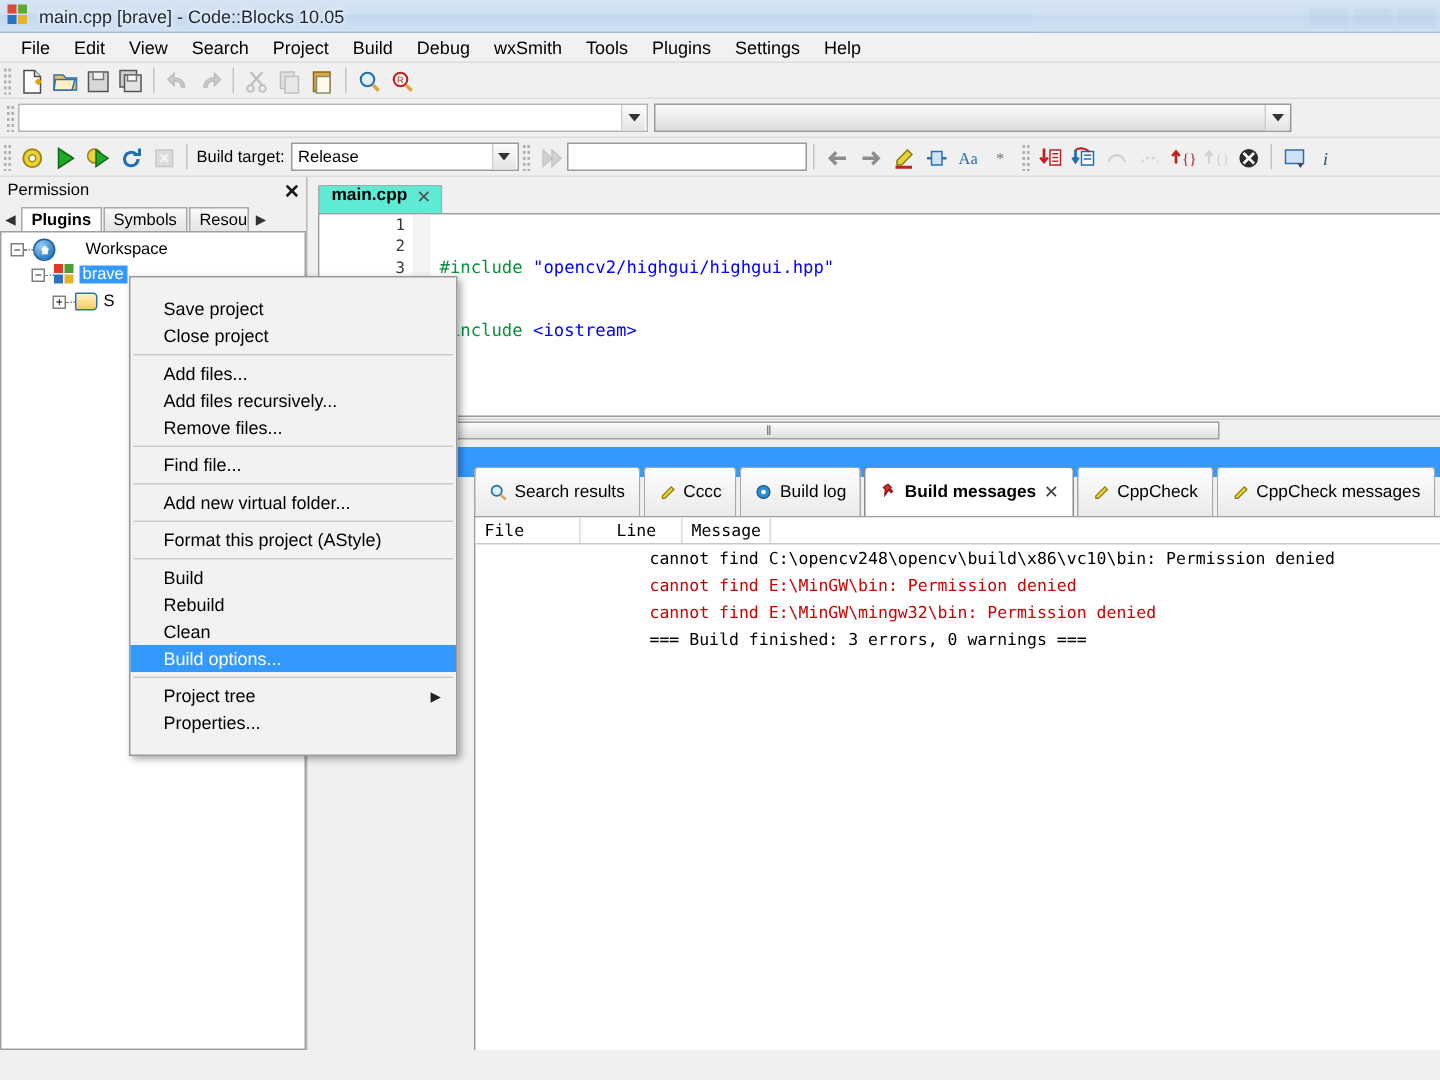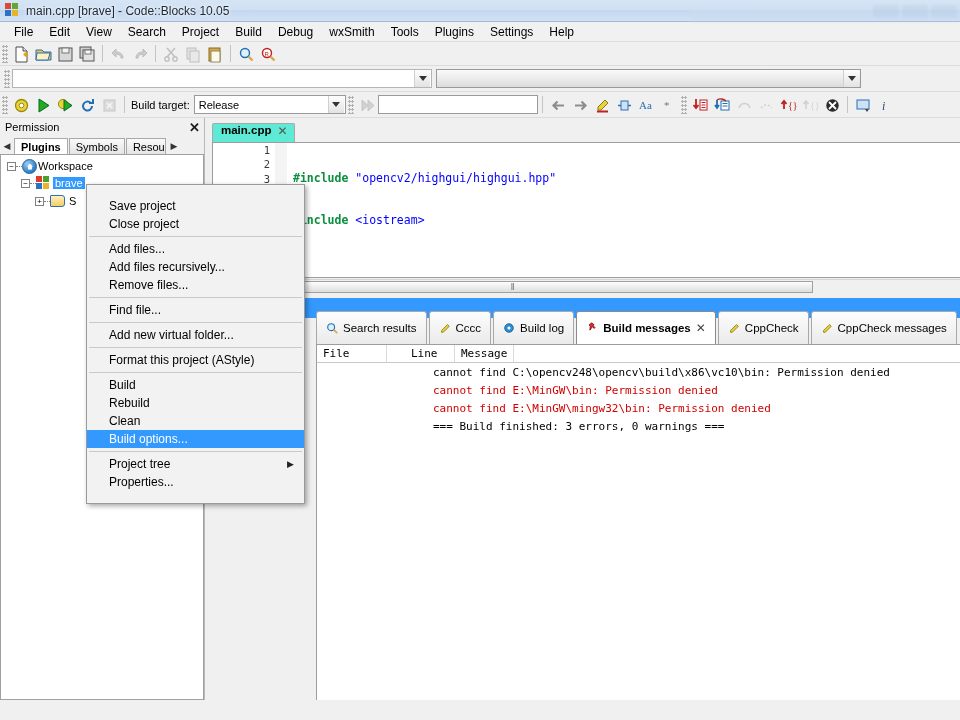--- a/index.html
+++ b/index.html
@@ -162,21 +162,21 @@
   }
   .gutter {
     position:absolute; left:0; top:0; bottom:0; width:62px;
     background:#fff; color:#3a3a3a; text-align:right;
     padding-right:5px; font-size:10.5px;
   }
   .gutter div{ height:14.4px; line-height:14.4px; }
   .gutsep{ position:absolute; left:62px; top:0; bottom:0; width:12px; background:#f4f4f4; }
   .codearea{ position:absolute; left:80px; top:0; right:0; bottom:0; white-space:pre; }
   .codearea div { height:14.4px; line-height:14.4px; }
-  .pre { color:#0a8f3c; font-weight:bold; }
+  .pre { color:#0a8f3c; font-weight:normal; }
   .str { color:#0000ff; }
 
   .hscroll {
     position:absolute; left:6px; top:161px; right:0; height:14px;
     background:#f0f0f0; border-top:1px solid #d5d5d5;
   }
   .hthumb {
     position:absolute; left:1px; top:1px; width:600px; height:12px;
     background:linear-gradient(to bottom,#fdfdfd,#dedede);
     border:1px solid #a0a0a0;
@@ -517,21 +517,21 @@
         <div class="mtab" style="width:40px">
           <span>Resou</span>
         </div>
         <div class="tnav">▶</div>
       </div>
       <div class="tree">
         <div class="trow" style="padding:3px 0 0 6px; height:19px;">
           <span class="tbox">−</span>
           <span class="dash"></span>
           <span class="ico-home"></span>
-          <span style="padding-left:1px">Workspace</span>
+          <span style="padding-left:20px">Workspace</span>
         </div>
         <div class="trow" style="padding-left:20px; height:18px;">
           <span class="tbox">−</span>
           <span class="dash"></span>
           <span class="ico-proj">
             <i class="r"></i>
               <i class="g"></i>
               <i class="b"></i>
               <i class="y"></i>
           </span>

